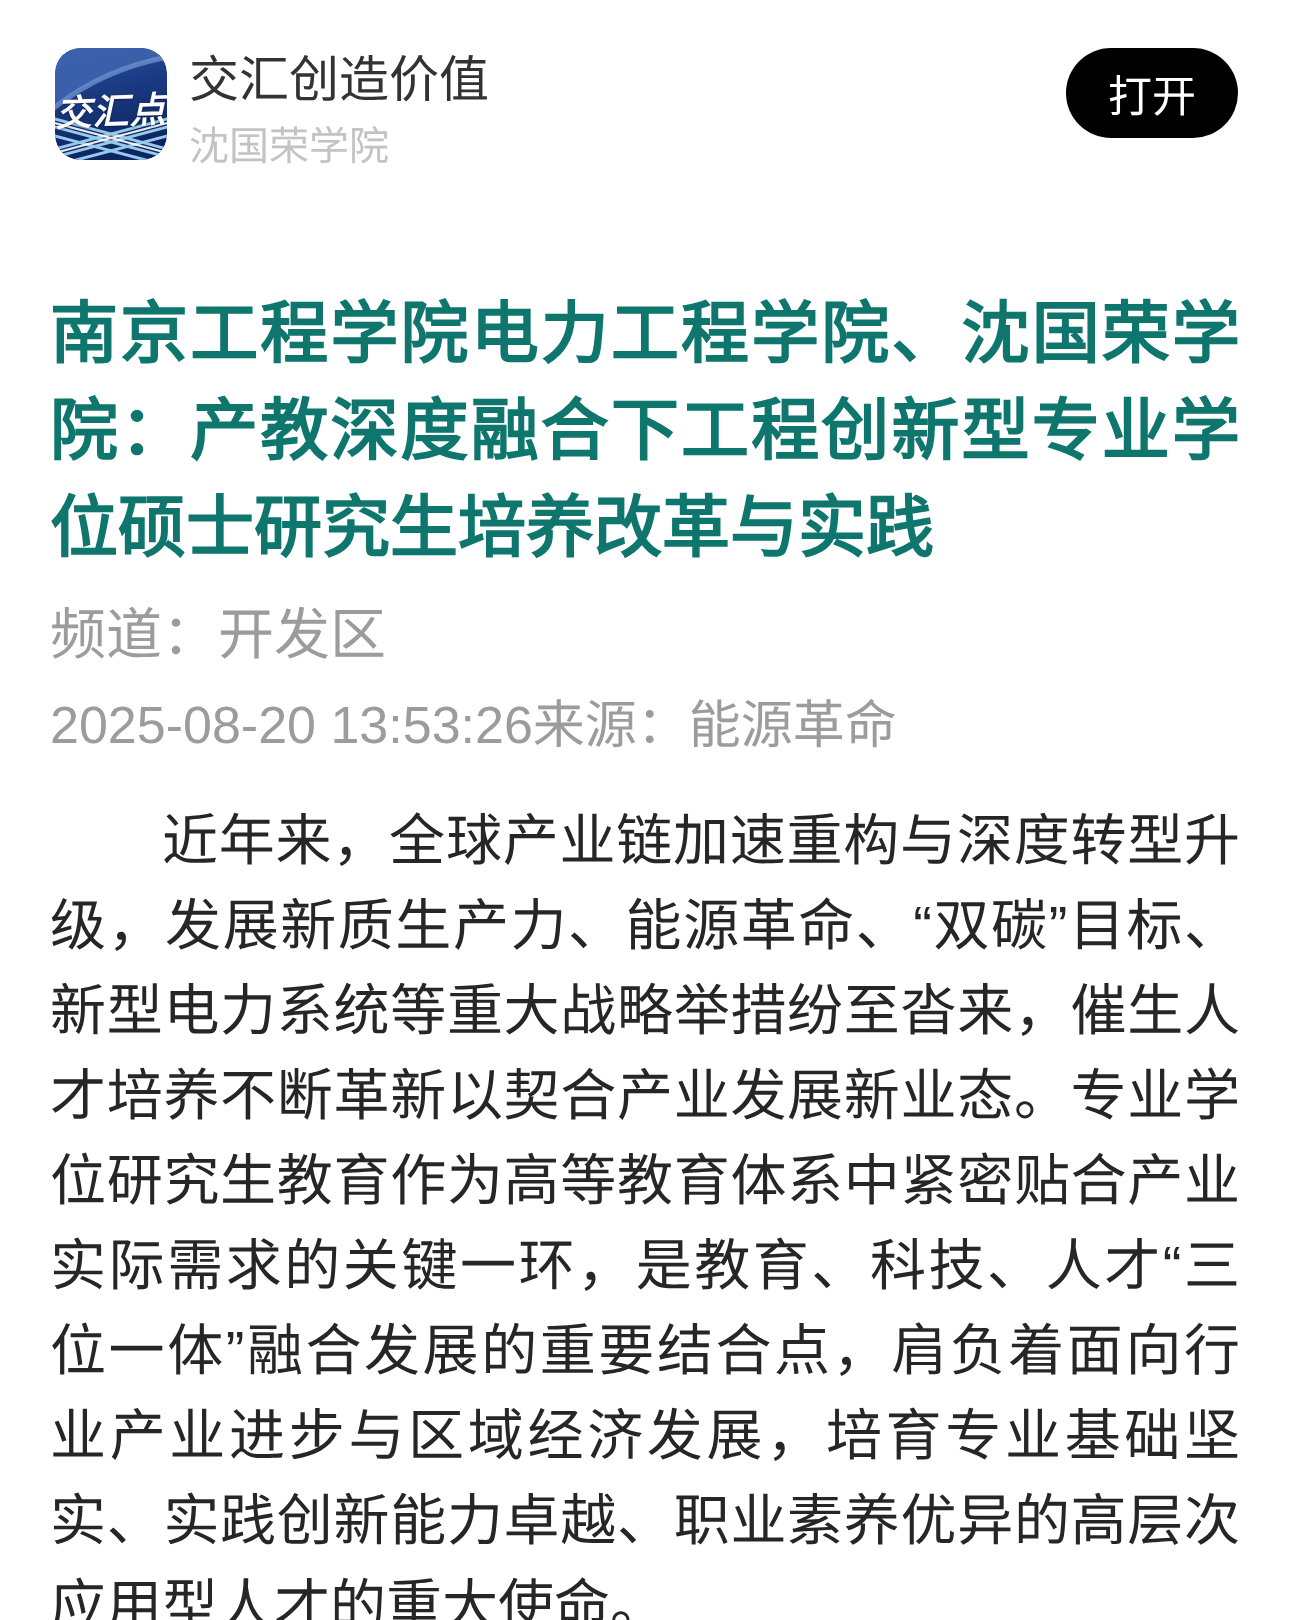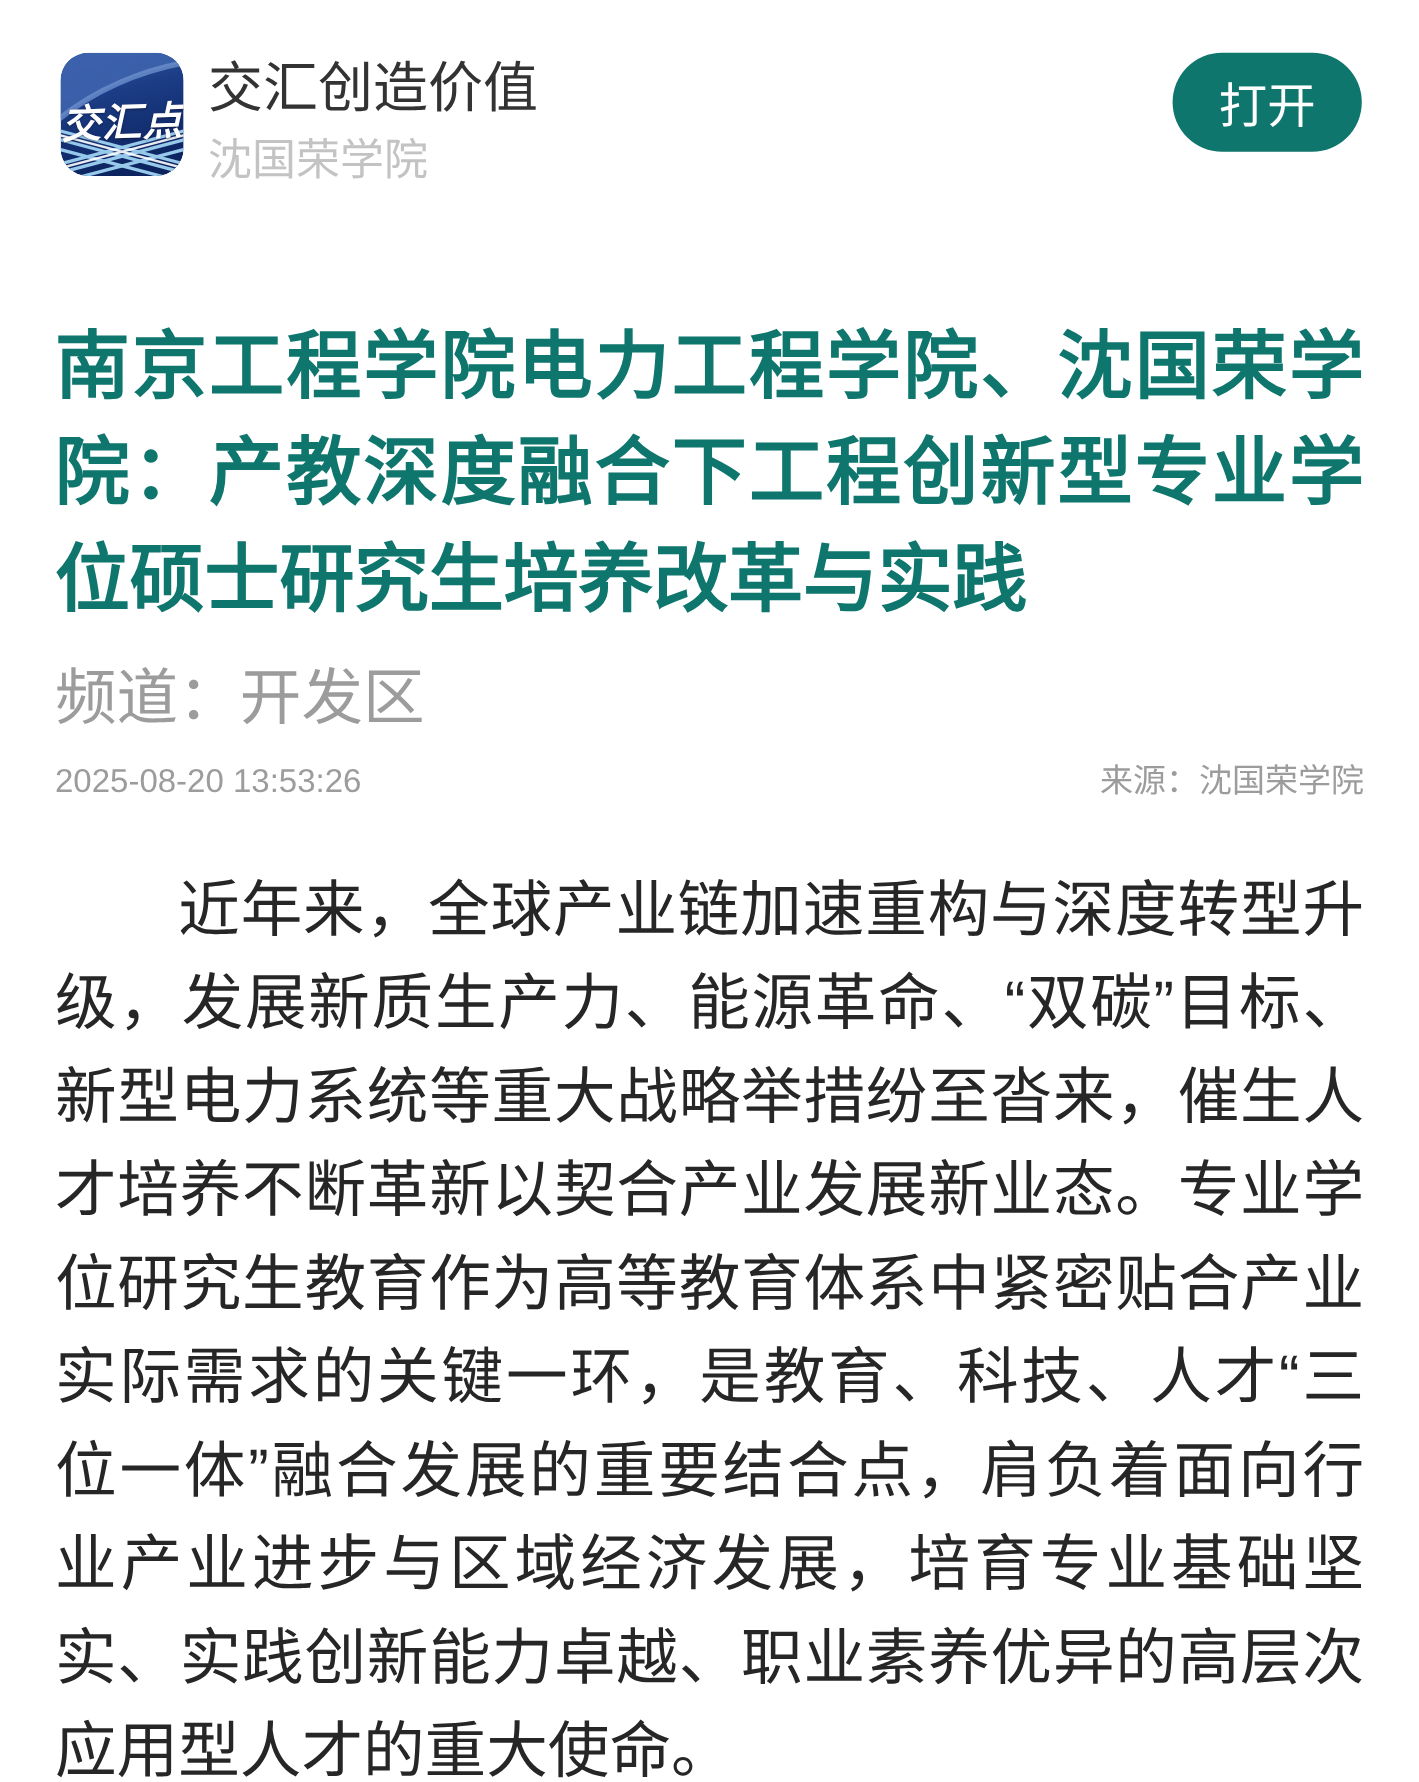--- a/index.html
+++ b/index.html
@@ -50,21 +50,21 @@
     font-size: 40px;
     line-height: 44px;
     color: #c3c3c3;
     font-weight: 400;
   }
   .open-btn {
     flex: 0 0 auto;
     width: 172px; height: 90px;
     border: none;
     border-radius: 45px;
-    background: #0f766e;
+    background: #000000;
     color: #ffffff;
     font-size: 44px;
     font-family: inherit;
     display: flex; align-items: center; justify-content: center;
     cursor: pointer;
     padding: 0;
   }
 
   
   .article-title {
@@ -76,25 +76,24 @@
     text-align: justify;
     letter-spacing: 0;
   }
   .meta-channel {
     margin: 32px 50px 0 50px;
     font-size: 56px;
     line-height: 54px;
     color: #9c9c9c;
   }
   .meta-row {
-    margin: 22px 50px 0 50px;
+    margin: 36px 50px 0 50px;
     display: flex;
-    justify-content: space-between;
     align-items: baseline;
-    font-size: 30px;
+    font-size: 52px;
     line-height: 54px;
     color: #9c9c9c;
   }
   .article-body {
     margin: 46px 50px 0 50px;
     font-size: 56px;
     line-height: 85px;
     color: #262626;
     text-align: justify;
     text-indent: 2em;
@@ -148,18 +147,18 @@
 
     <button class="open-btn">打开</button>
   </div>
 
   <h1 class="article-title">南京工程学院电力工程学院、沈国荣学院：产教深度融合下工程创新型专业学位硕士研究生培养改革与实践</h1>
 
   <div class="meta-channel">频道：开发区</div>
 
   <div class="meta-row">
     <span class="meta-date">2025-08-20 13:53:26</span>
-    <span class="meta-source">来源：沈国荣学院</span>
+    <span class="meta-source">来源：能源革命</span>
   </div>
 
   <p class="article-body">近年来，全球产业链加速重构与深度转型升级，发展新质生产力、能源革命、“双碳”目标、新型电力系统等重大战略举措纷至沓来，催生人才培养不断革新以契合产业发展新业态。专业学位研究生教育作为高等教育体系中紧密贴合产业实际需求的关键一环，是教育、科技、人才“三位一体”融合发展的重要结合点，肩负着面向行业产业进步与区域经济发展，培育专业基础坚实、实践创新能力卓越、职业素养优异的高层次应用型人才的重大使命。</p>
 
 </div>
 
 </body></html>

